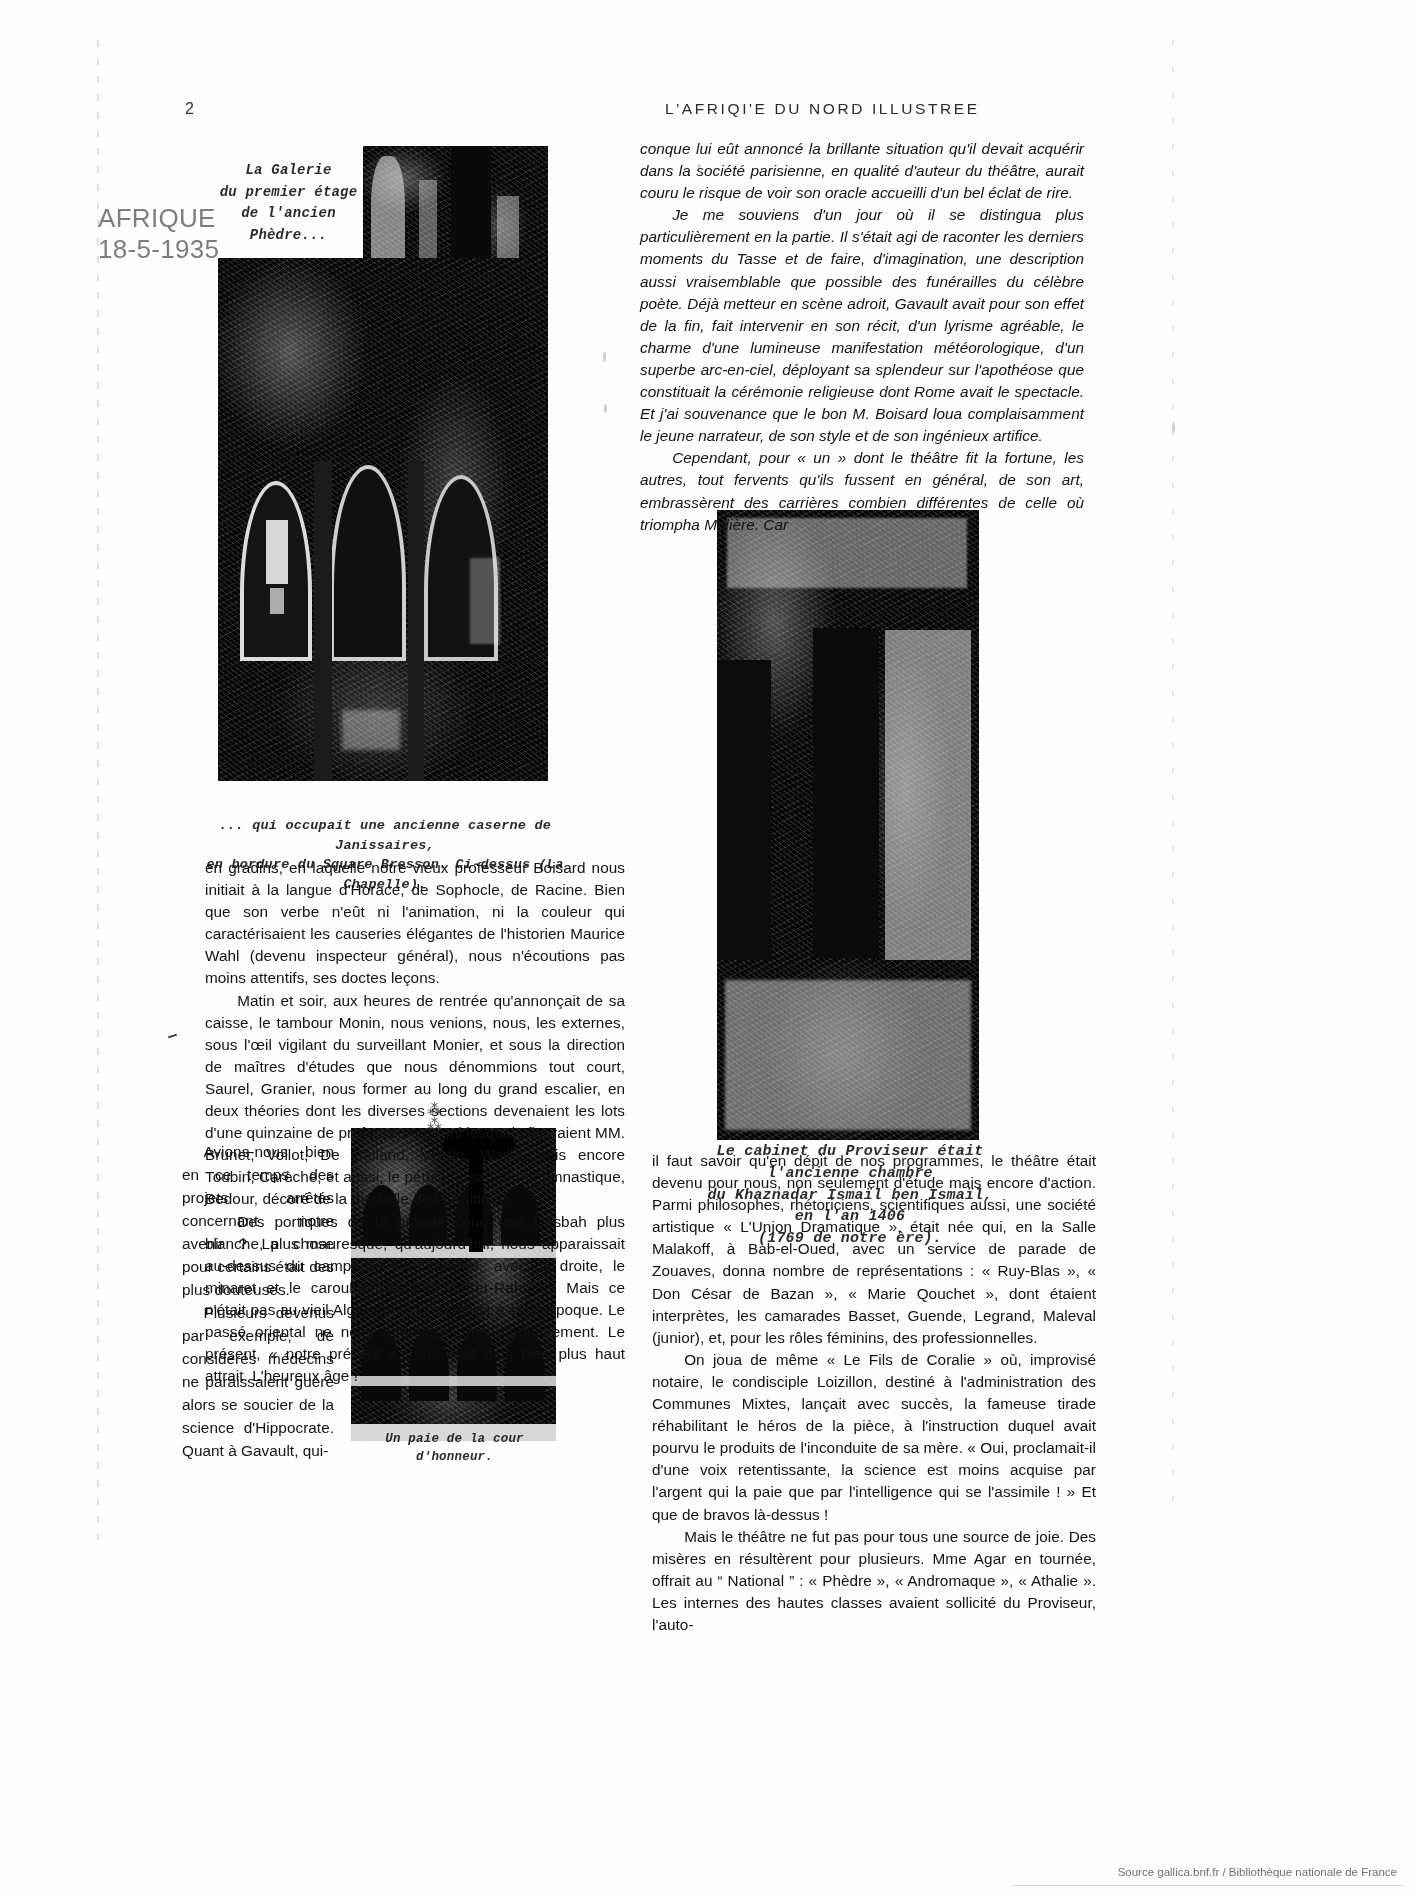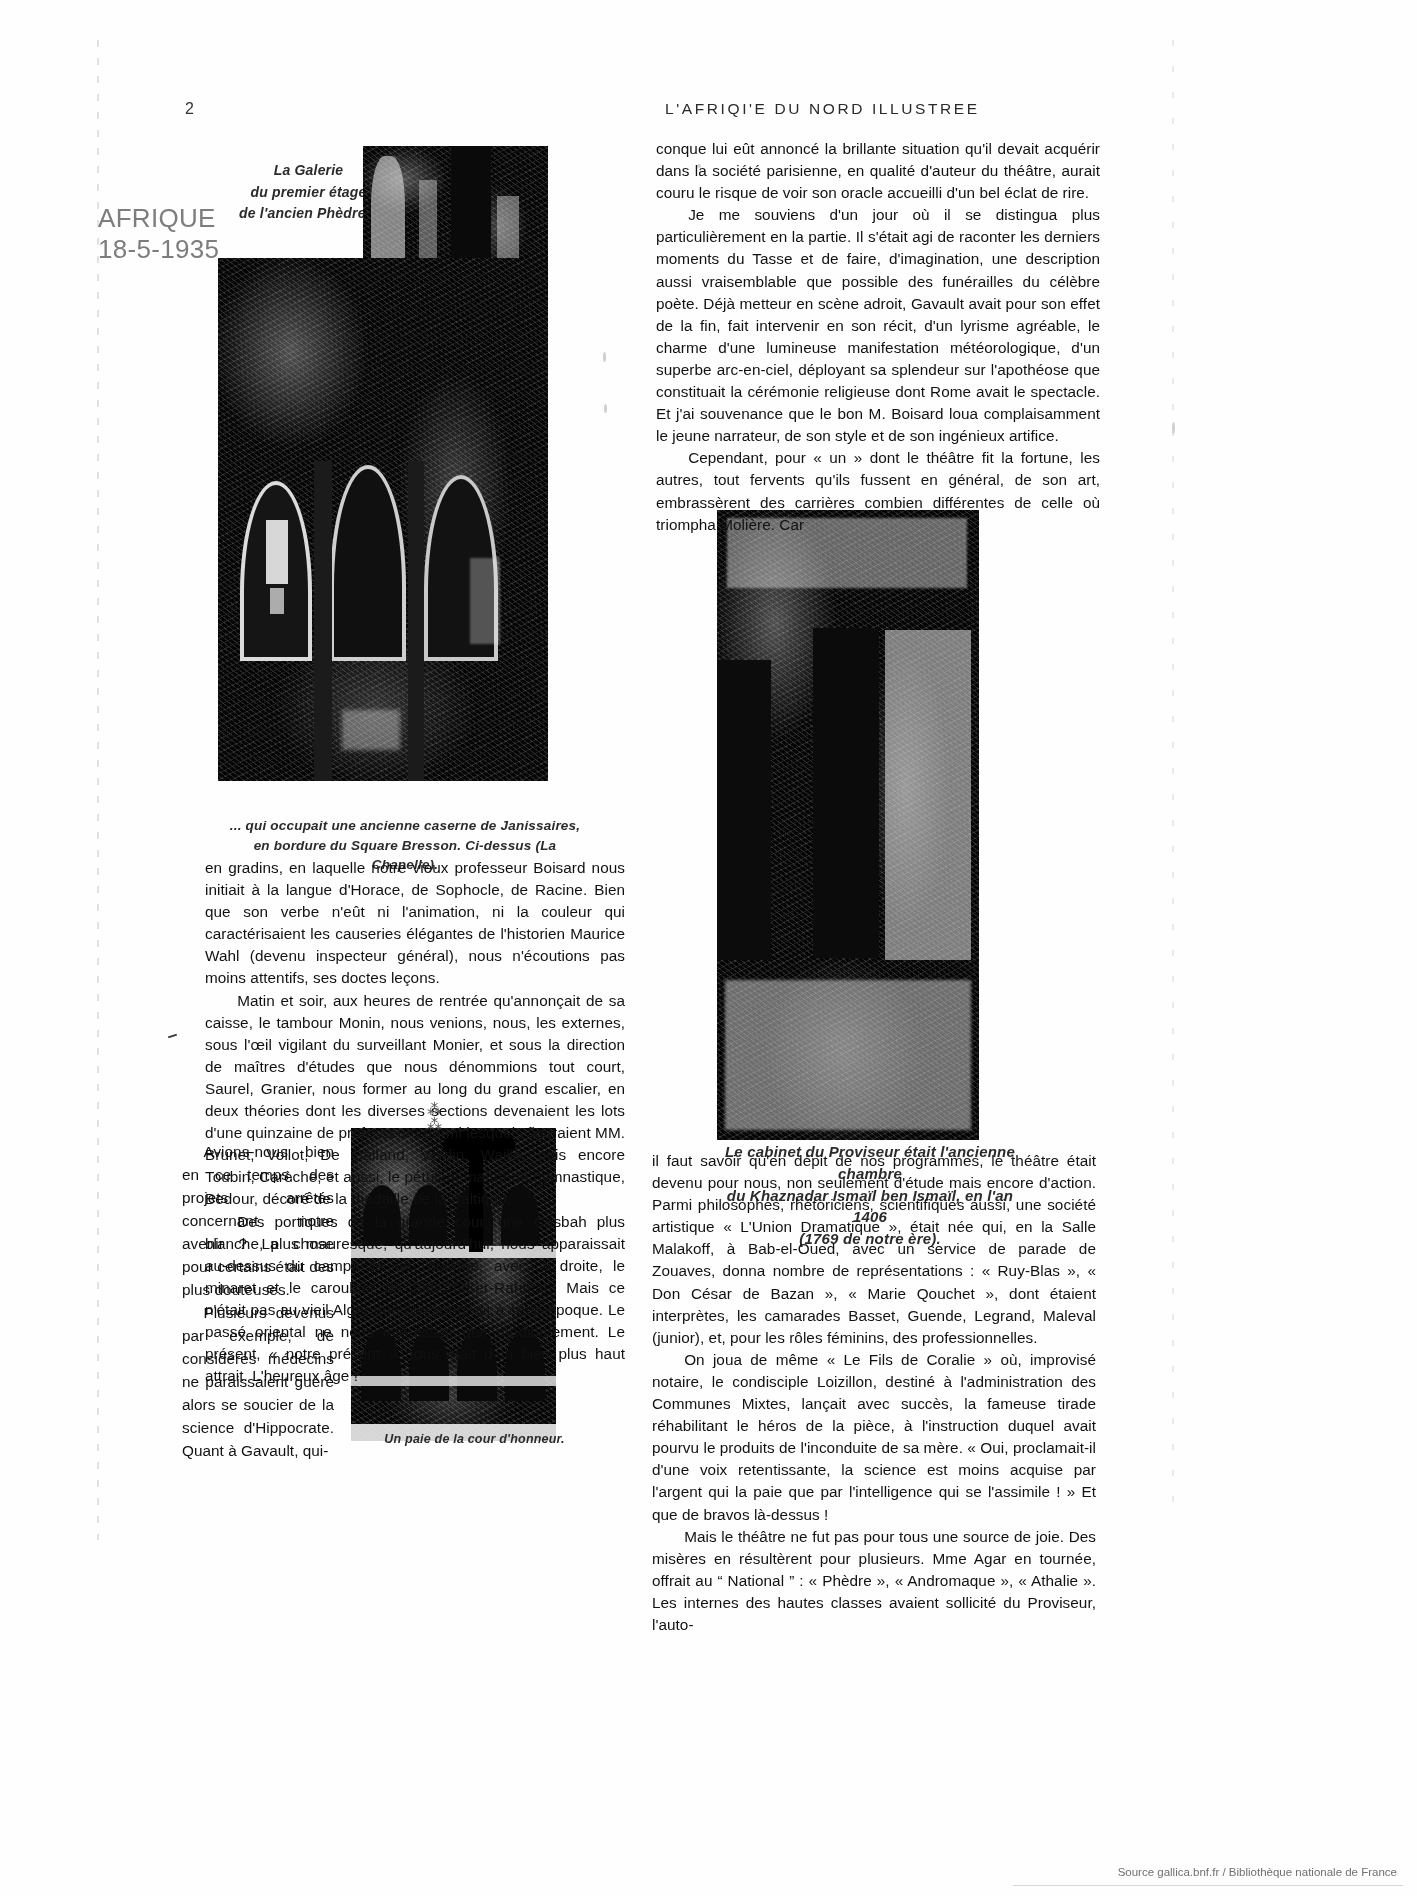--- a/index.html
+++ b/index.html
@@ -78,26 +78,25 @@
   
   #photo-chapel{left:218px;top:258px;width:330px;height:523px;}
   
   #photo-office{left:717px;top:510px;width:262px;height:630px;}
   
   #photo-courtyard{left:351px;top:1128px;width:205px;height:313px;}
 
   
   .caption{
     position:absolute;
-    font-family:Liberation Sans, sans-serif;
+    font-family:Liberation Mono, monospace;
     font-style:italic;font-weight:700;
     font-size:13.5px;line-height:1.45;
     color:#2b2b2b;text-align:center;
     letter-spacing:.2px;
-    margin-left:20px;
   }
   #cap-gallery{
     left:216px;top:160px;width:145px;text-align:center;
     font-size:14px;line-height:1.55;
   }
   #cap-chapel{left:205px;top:816px;width:360px;}
   #cap-office{left:700px;top:1141px;width:300px;font-size:15px;}
   #cap-courtyard{left:352px;top:1430px;width:205px;font-size:12.5px;}
 
   
@@ -106,21 +105,21 @@
     font-family:"Liberation Sans",sans-serif;
     font-size:15.3px;
     line-height:22.1px;
     color:#111;
     text-align:justify;
     letter-spacing:.05px;
   }
   .col p{margin:0;text-indent:2.1em;}
   .col p.noindent{text-indent:0;}
 
-  #col-right-top{left:656px;top:138px;width:444px;}
+  #col-right-top{left:640px;top:138px;width:444px;font-style:italic;}
   #col-left-mid{left:205px;top:857px;width:420px;}
   #col-left-narrow{left:182px;top:1140px;width:152px;line-height:23px;}
   #col-right-bottom{left:652px;top:1150px;width:444px;}
 
   .col-narrow p{text-indent:1.4em;}
 
   
   #ornament{
     position:absolute;left:420px;top:1103px;
     width:30px;height:22px;color:#555;font-size:15px;text-align:center;

